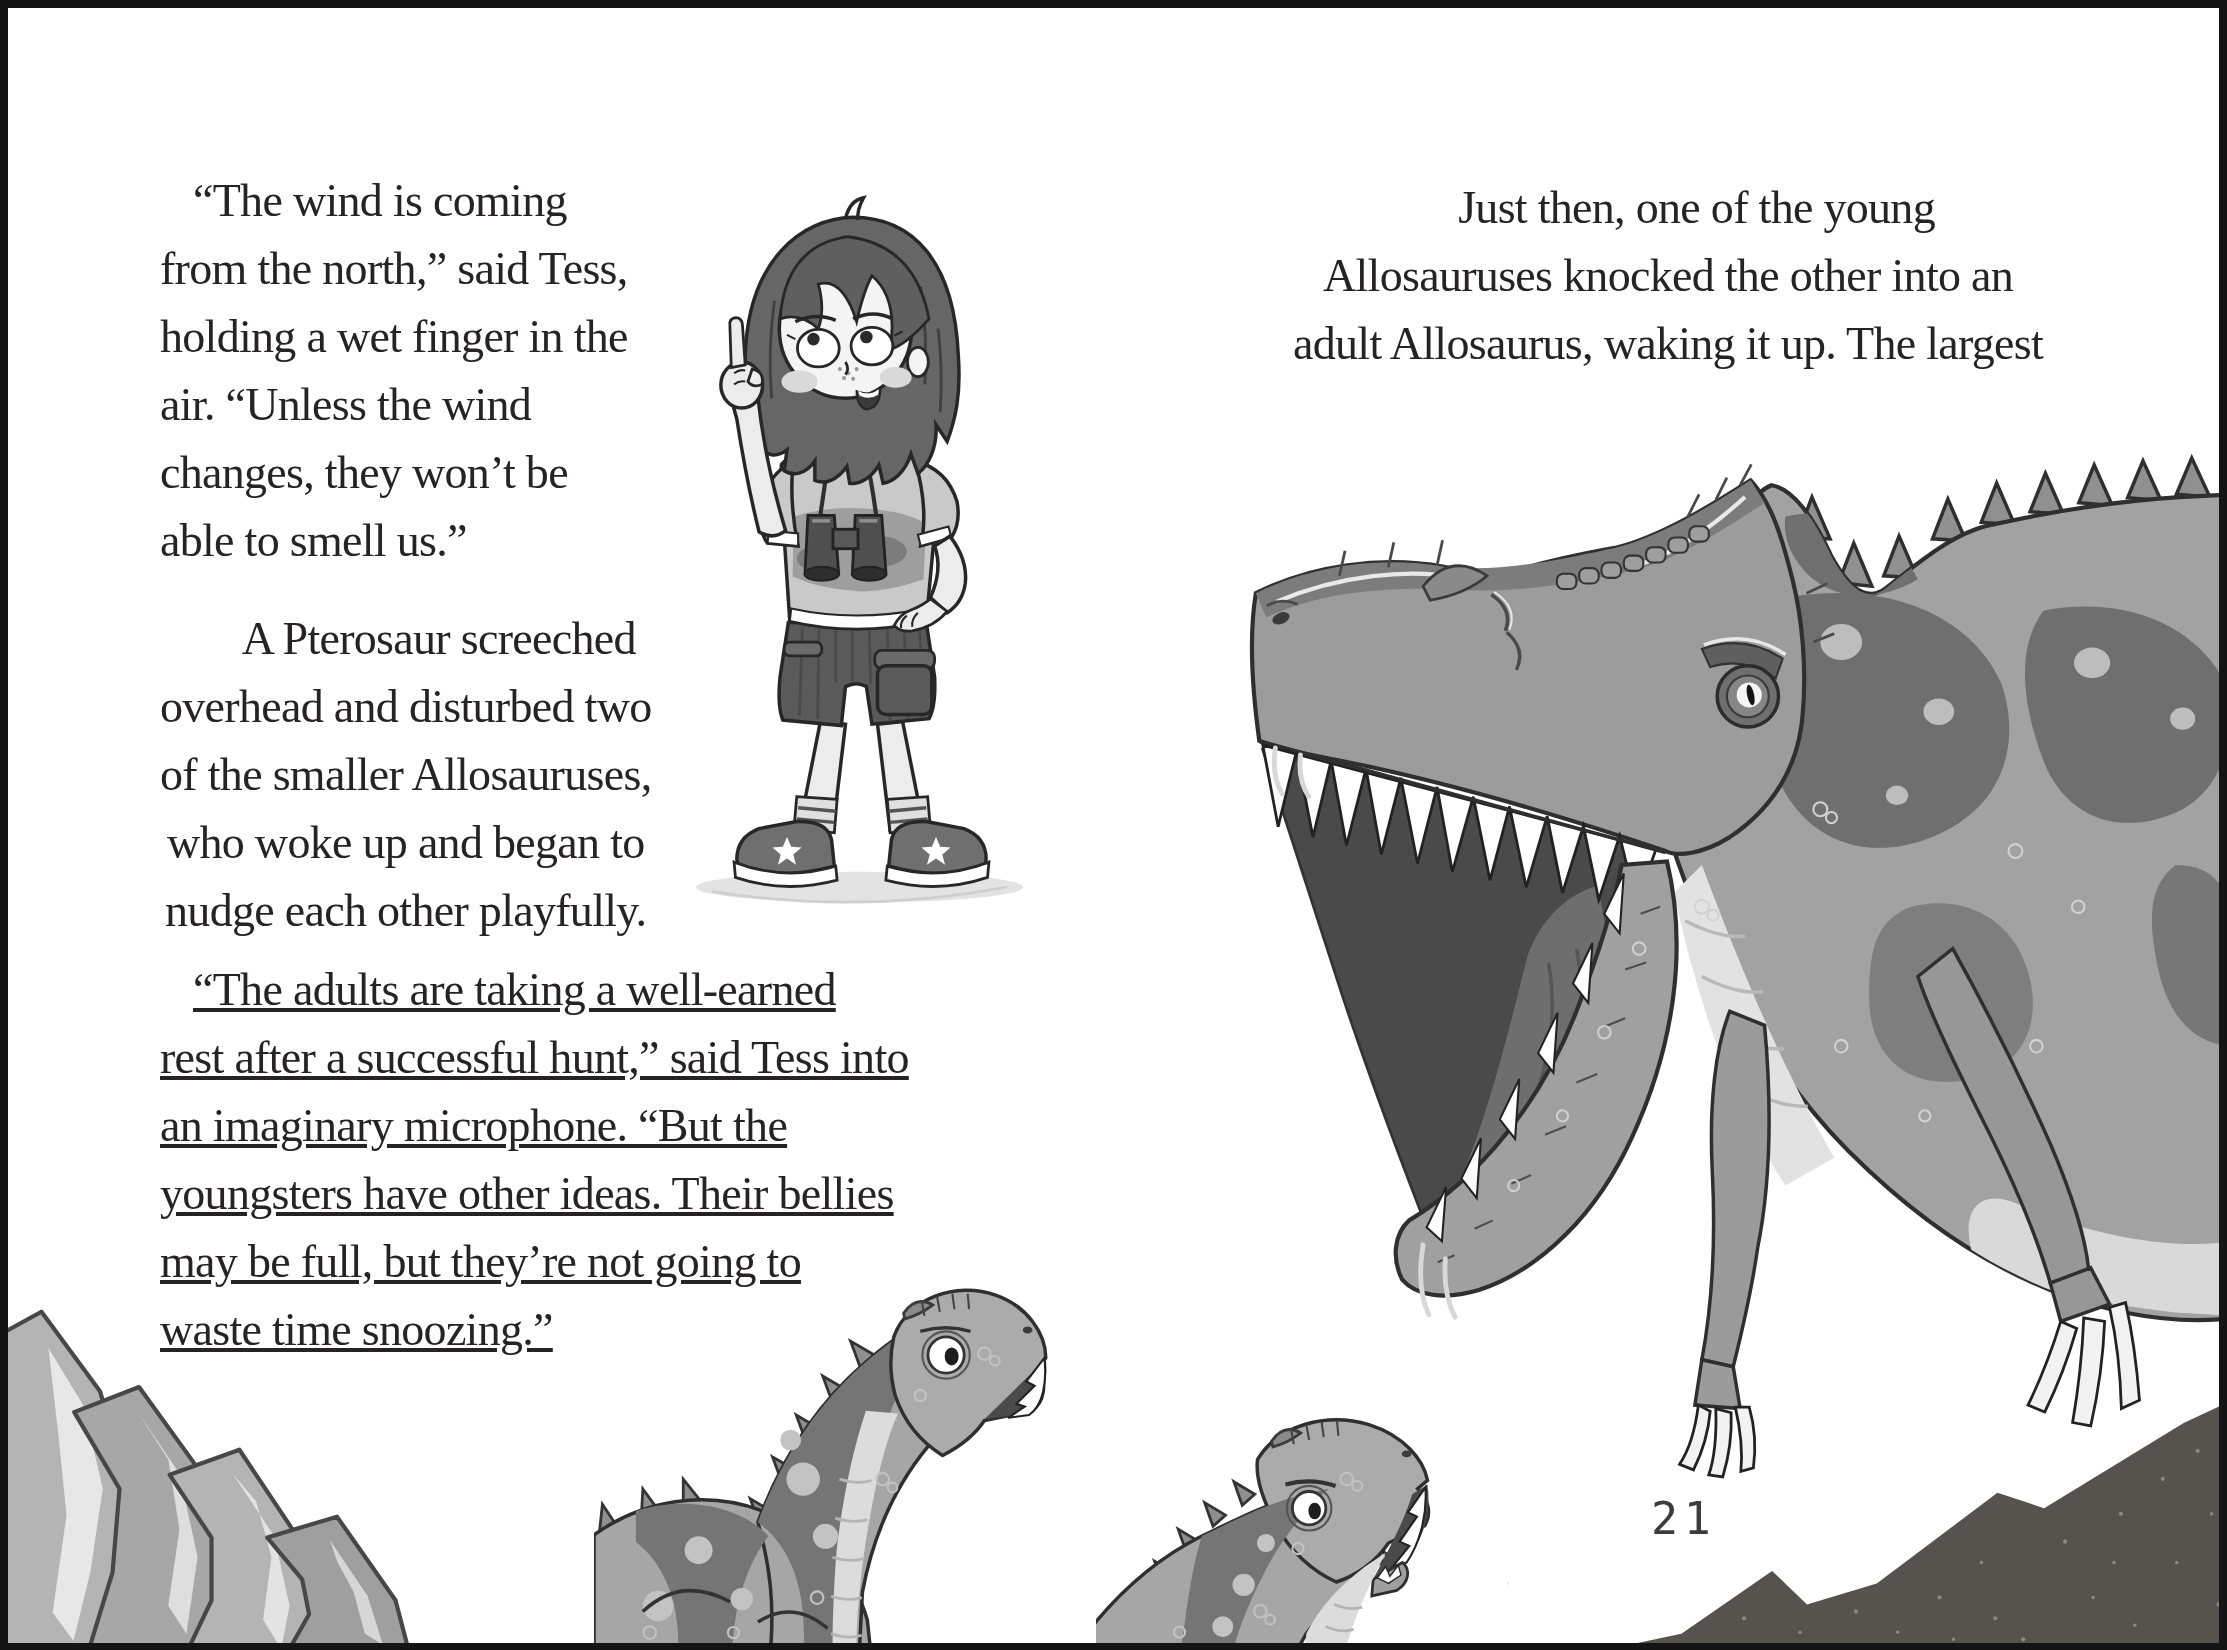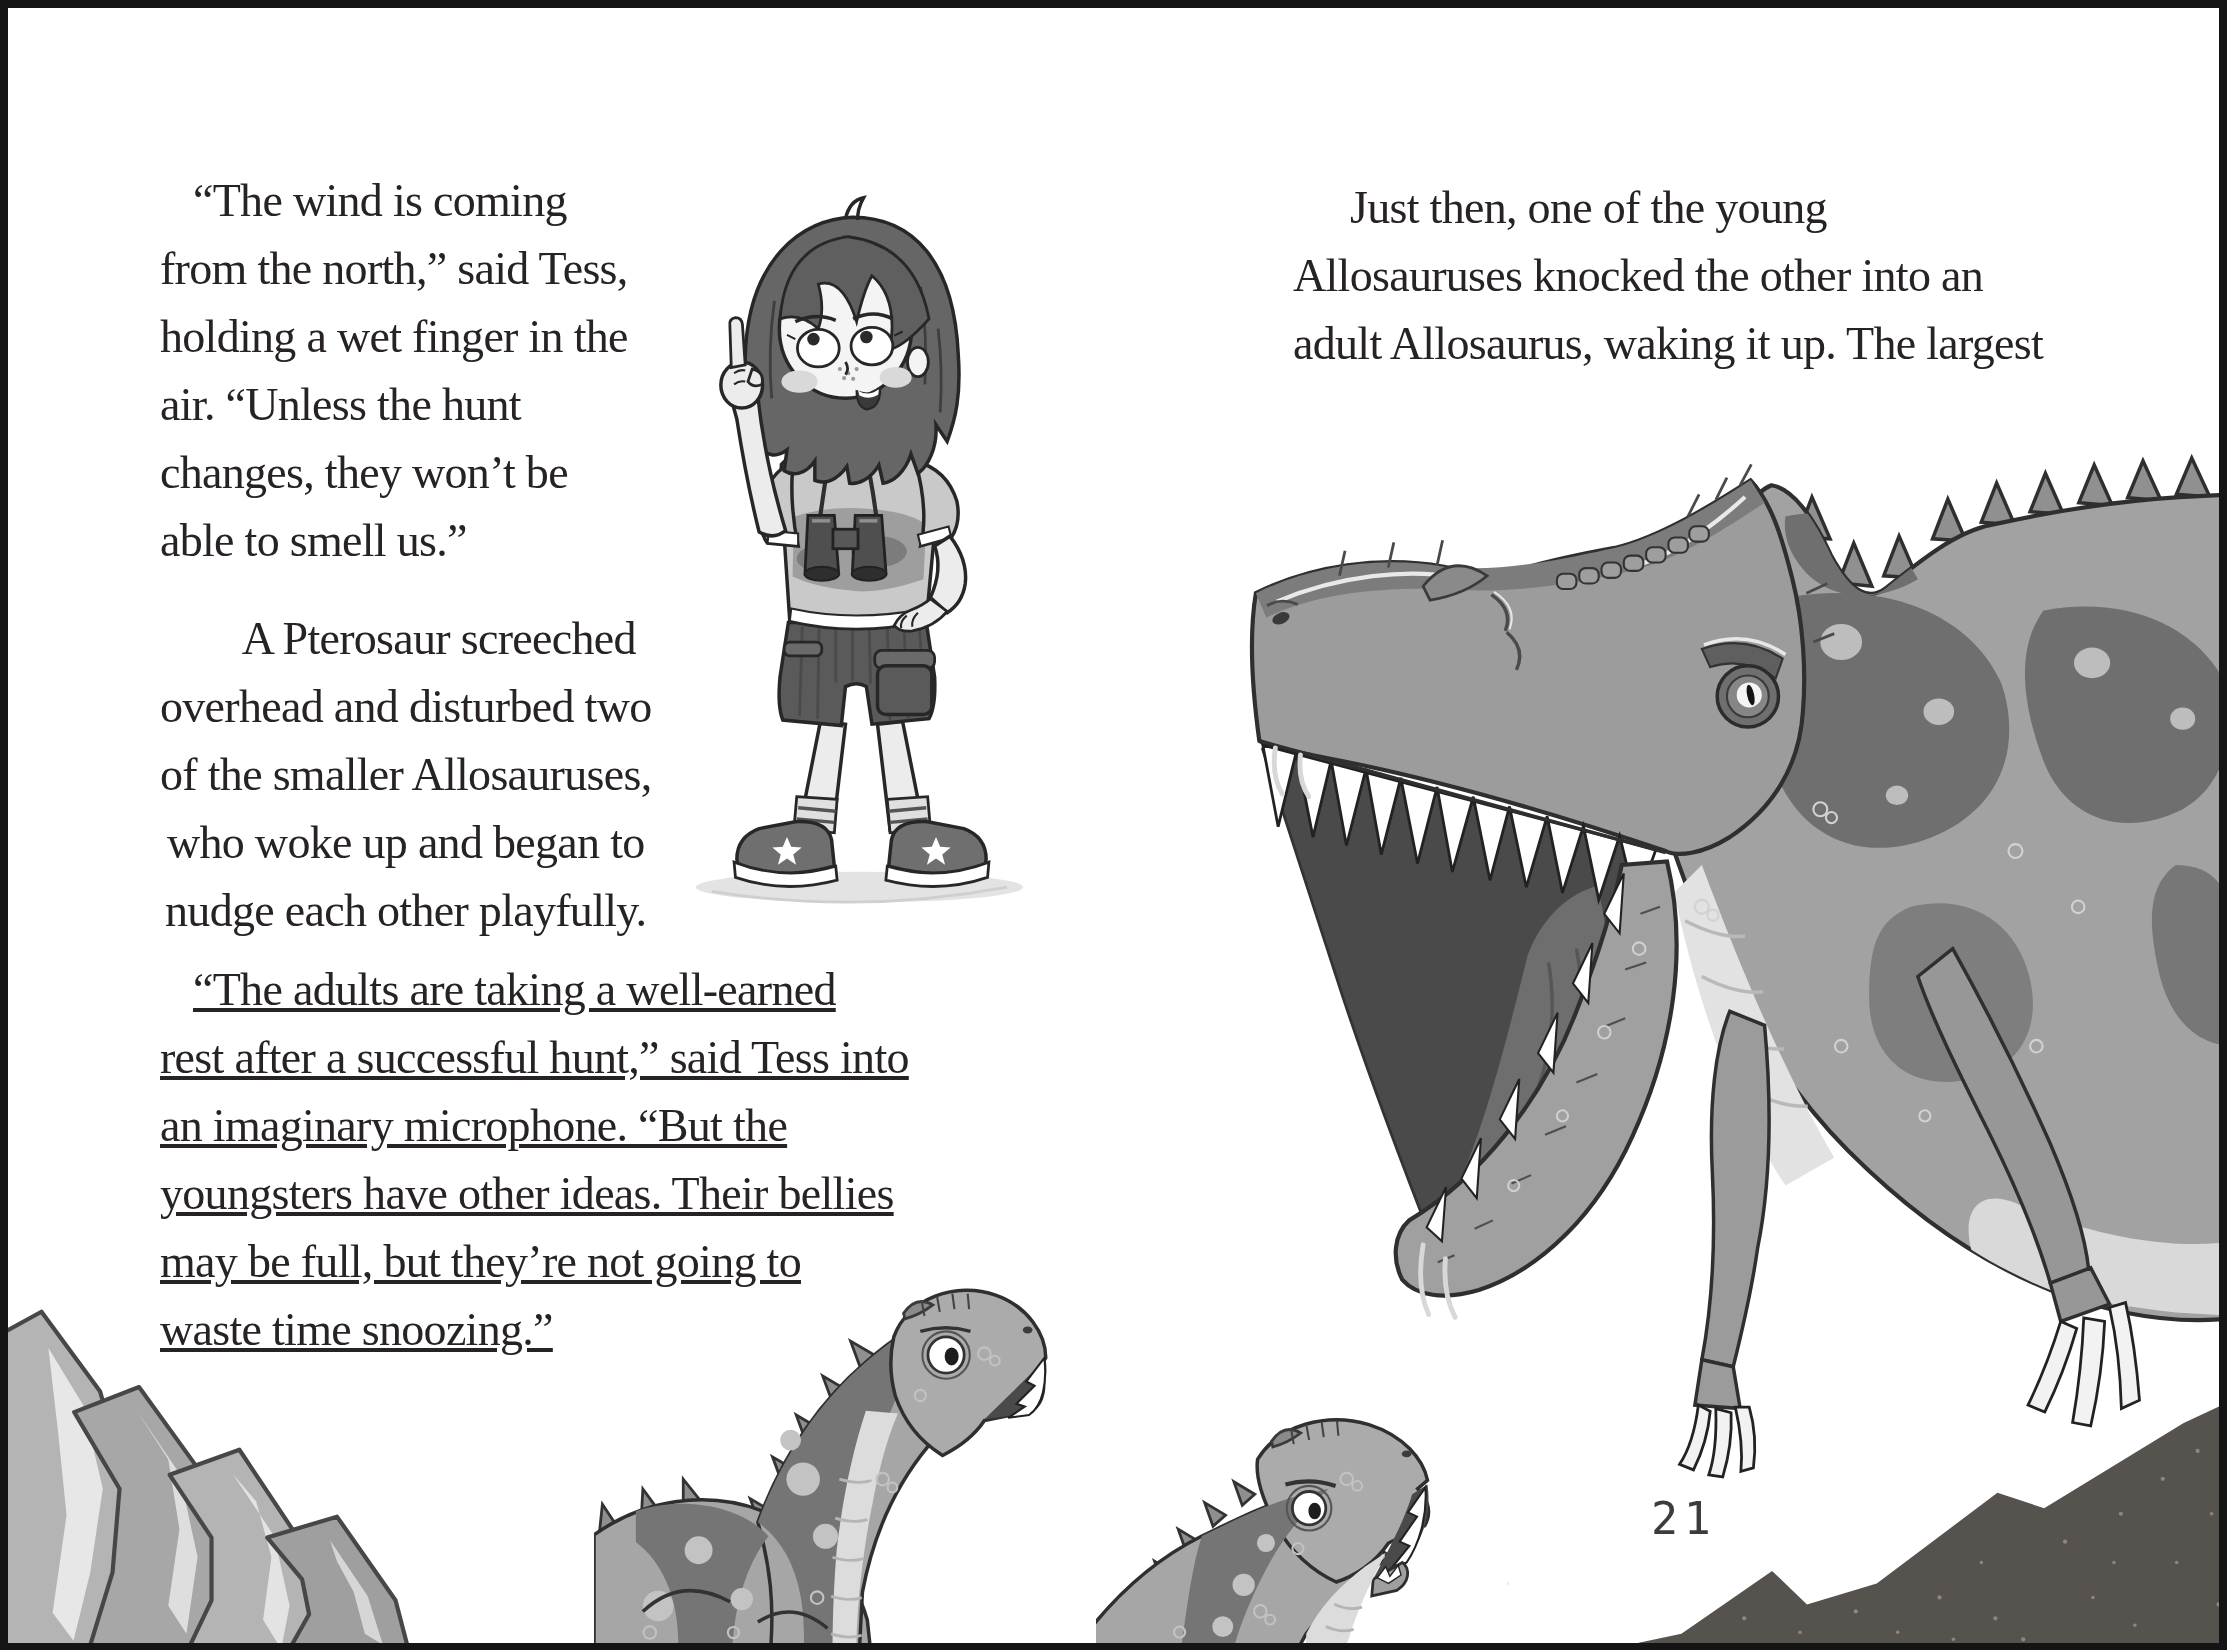--- a/index.html
+++ b/index.html
@@ -32,21 +32,21 @@
 </style>
 </head>
 <body>
 
 <div id="book-page">
 
   <div class="para" style="left:152px;top:159px;">
     <div class="line ind-s">“The wind is coming</div>
     <div class="line">from the north,” said Tess,</div>
     <div class="line">holding a wet finger in the</div>
-    <div class="line">air. “Unless the hunt</div>
+    <div class="line">air. “Unless the wind</div>
     <div class="line">changes, they won’t be</div>
     <div class="line">able to smell us.”</div>
   </div>
 
   <div class="para" style="left:152px;top:597px;text-align:center;">
     <div class="line ind-m">A Pterosaur screeched</div>
     <div class="line">overhead and disturbed two</div>
     <div class="line">of the smaller Allosauruses,</div>
     <div class="line">who woke up and began to</div>
     <div class="line">nudge each other playfully.</div>
@@ -54,21 +54,21 @@
 
   <div class="para" style="left:152px;top:948px;text-decoration:underline;">
     <div class="line ind-s">“The adults are taking a well-earned</div>
     <div class="line">rest after a successful hunt,” said Tess into</div>
     <div class="line">an imaginary microphone. “But the</div>
     <div class="line">youngsters have other ideas. Their bellies</div>
     <div class="line">may be full, but they’re not going to</div>
     <div class="line">waste time snoozing.”</div>
   </div>
 
-  <div class="para" style="left:1285px;top:166px;">
+  <div class="para" style="left:1285px;top:166px;text-align:center;">
     <div class="line ind-r">Just then, one of the young</div>
     <div class="line">Allosauruses knocked the other into an</div>
     <div class="line">adult Allosaurus, waking it up. The largest</div>
   </div>
 
   <div id="page-num">21</div>
 
   <div class="illus" style="left:0;top:1298px;z-index:2;">
     <svg width="460" height="353" viewBox="0 0 660 506">
       <g stroke="#474747" stroke-width="6" stroke-linejoin="round">

